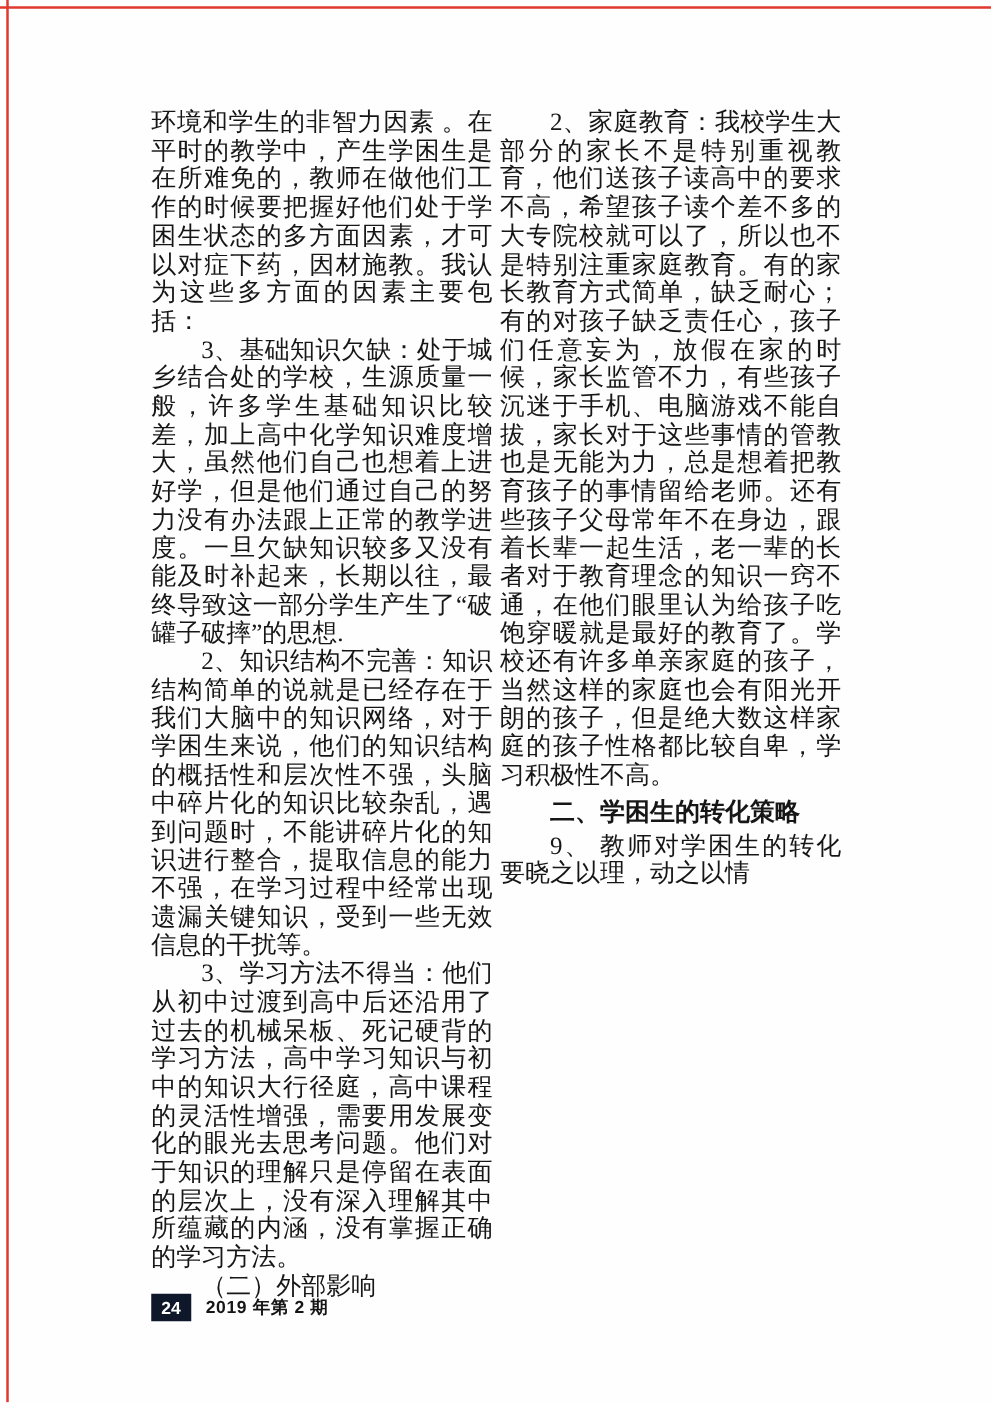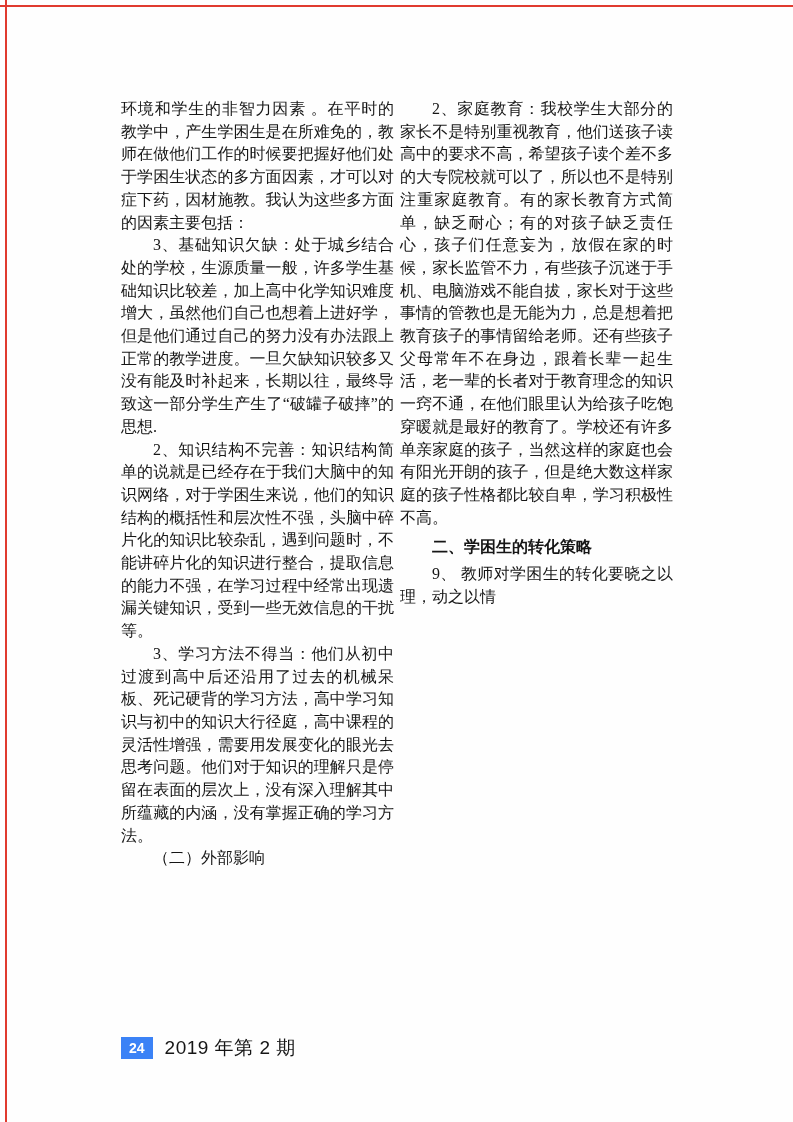--- a/index.html
+++ b/index.html
@@ -25,23 +25,23 @@
   }
   .margin-line-left {
     position: absolute;
     left: 5px;
     top: 0;
     width: 2px;
     height: 100%;
   }
   .column {
     position: absolute;
-    top: 98px;
+    top: 87px;
     width: 273px;
-    font-size: 16px;
+    font-size: 20px;
     line-height: 22.7px;
     text-align: justify;
     text-justify: inter-ideograph;
   }
   .col-left  { left: 121px; }
   .col-right { left: 400px; }
   .column p {
     margin: 0;
     word-break: break-all;
   }
@@ -61,22 +61,22 @@
     font-family: "Liberation Sans", "DejaVu Sans", sans-serif;
   }
   .page-num-box {
     color: #ffffff;
     font-size: 14px;
     font-weight: bold;
     padding: 3px 8px;
     line-height: 16px;
   }
   .issue-label {
-    font-size: 19px;
-    font-weight: normal;
+    font-size: 14px;
+    font-weight: bold;
     color: #151515;
     letter-spacing: 0.5px;
   }
 </style>
 </head>
 <body>
 
 <div class="page">
 
   <div class="margin-line-top" style="background-color: rgb(224, 58, 47);"></div>
@@ -90,17 +90,17 @@
       <p class="body indent">（二）外部影响</p>
     </div>
 
   <div class="column col-right">
       <p class="body indent">2、家庭教育：我校学生大部分的家长不是特别重视教育，他们送孩子读高中的要求不高，希望孩子读个差不多的大专院校就可以了，所以也不是特别注重家庭教育。有的家长教育方式简单，缺乏耐心；有的对孩子缺乏责任心，孩子们任意妄为，放假在家的时候，家长监管不力，有些孩子沉迷于手机、电脑游戏不能自拔，家长对于这些事情的管教也是无能为力，总是想着把教育孩子的事情留给老师。还有些孩子父母常年不在身边，跟着长辈一起生活，老一辈的长者对于教育理念的知识一窍不通，在他们眼里认为给孩子吃饱穿暖就是最好的教育了。学校还有许多单亲家庭的孩子，当然这样的家庭也会有阳光开朗的孩子，但是绝大数这样家庭的孩子性格都比较自卑，学习积极性不高。</p>
       <p class="heading indent">二、学困生的转化策略</p>
       <p class="body indent">9、 教师对学困生的转化要晓之以理，动之以情</p>
     </div>
 
   <div class="footer">
-    <span class="page-num-box" style="background-color: #3b82f6;">24</span>
+    <span class="page-num-box" style="background-color: #0f172a;">24</span>
     <span class="issue-label">2019 年第 2 期</span>
   </div>
 
 </div>
 
 </body></html>

